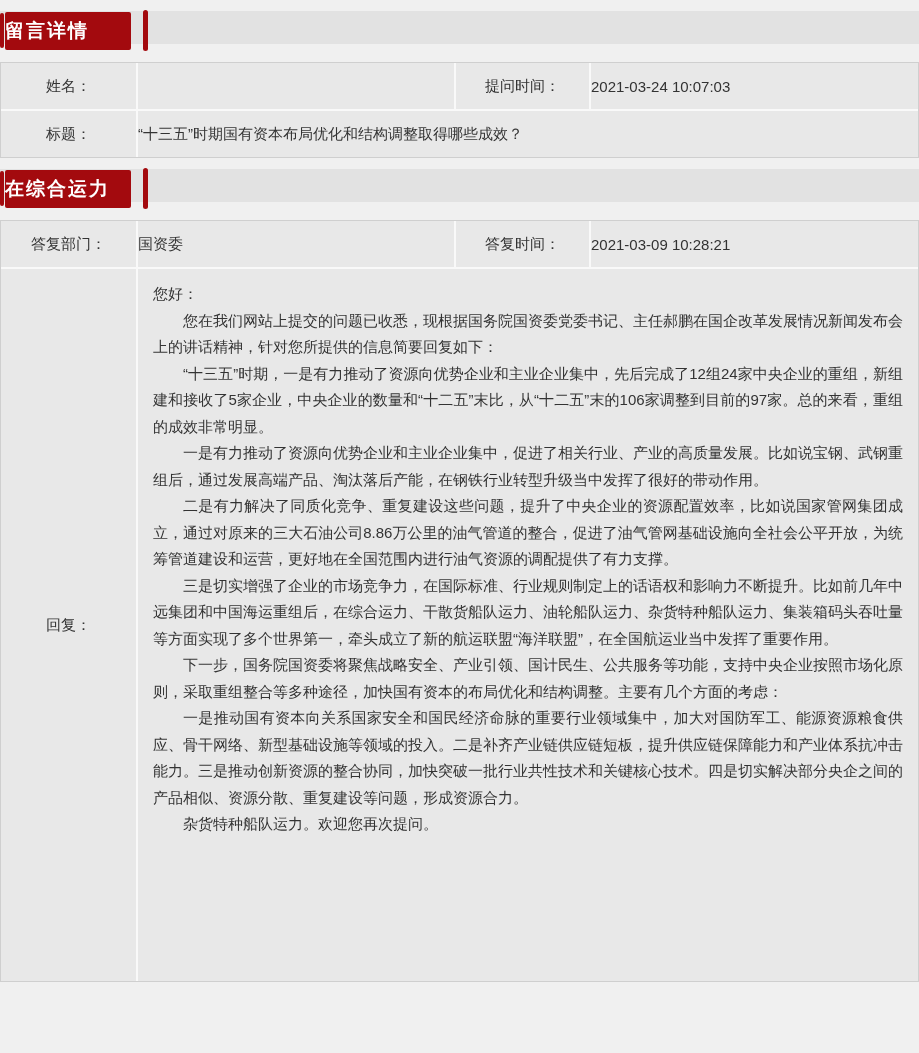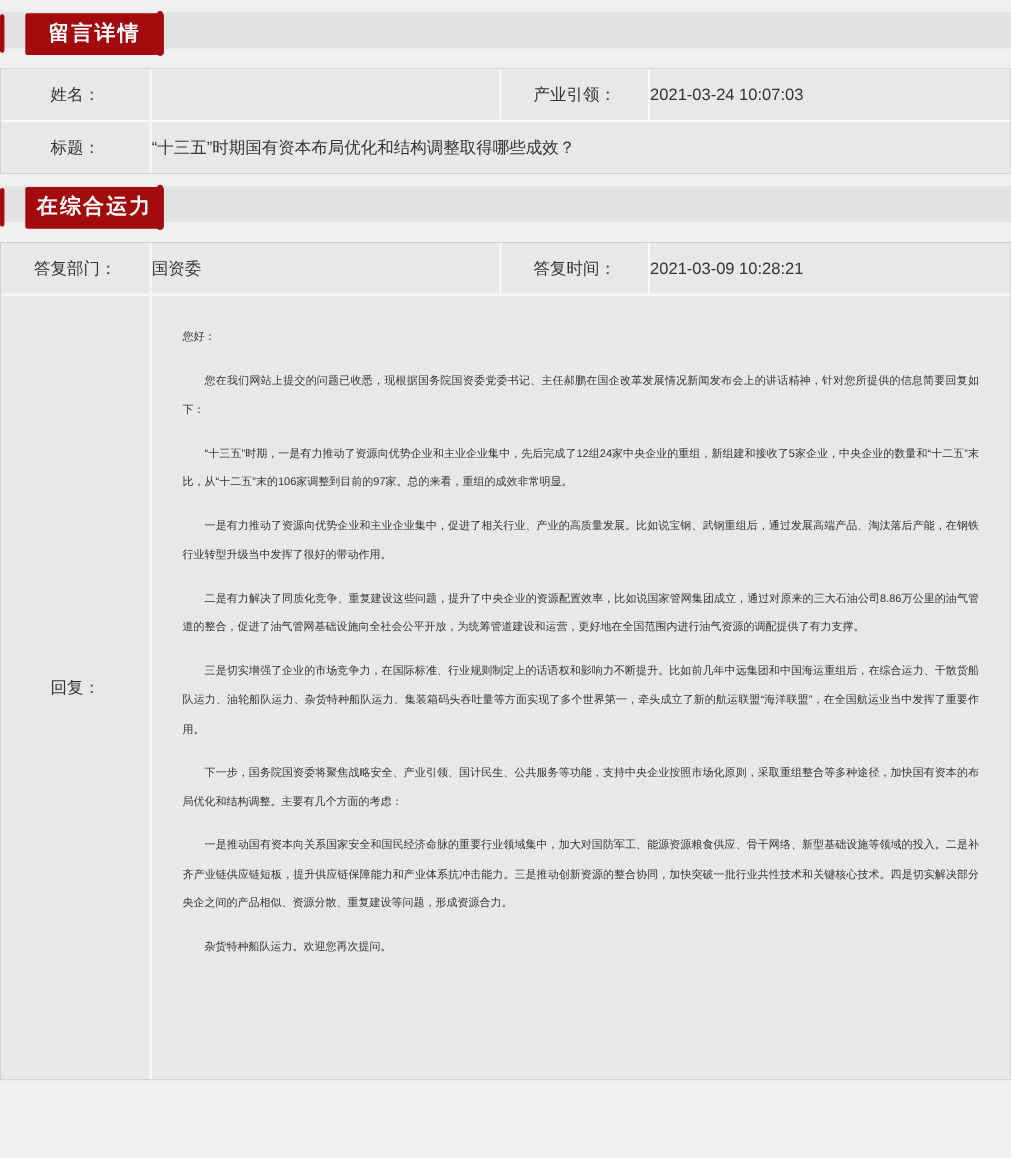--- a/index.html
+++ b/index.html
@@ -33,31 +33,30 @@
     position: absolute;
     left: 0;
     top: 5px;
     width: 4px;
     height: 35px;
     background: #a30a0e;
     border-radius: 2px;
   }
   .section-header .title-block {
     position: absolute;
-    left: 23px;
+    left: 5px;
     top: 4px;
     width: 126px;
     height: 38px;
     background: #a30a0e;
     border-radius: 2px;
     color: #ffffff;
     font-size: 19px;
     font-weight: bold;
     line-height: 38px;
-    text-align: center;
     letter-spacing: 2px;
   }
   .section-header .accent-bar {
     position: absolute;
     left: 143px;
     top: 2px;
     width: 5px;
     height: 41px;
     background: #a30a0e;
     border-radius: 3px;
@@ -96,22 +95,22 @@
   .msg-table tr.row-content td { height: 54px; }
 
   .reply-table { margin-top: 14px; }
   .reply-table tr.row-dept td { height: 46px; }
   .reply-table td.reply-cell {
     vertical-align: top;
     padding: 12px 15px 12px 15px;
     height: 688px;
   }
   .reply-cell p {
-    margin: 13px;
-    font-size: 10px;
+    margin: 0;
+    font-size: 15px;
     line-height: 26.5px;
     text-indent: 2em;
     text-align: justify;
   }
   .reply-cell p.no-indent { text-indent: 0; }
 </style>
 </head>
 <body>
 
 <div class="page">
@@ -127,21 +126,21 @@
     <colgroup>
       <col style="width:137px">
         <col style="width:318px">
         <col style="width:135px">
         <col>
     </colgroup>
     <tbody>
         <tr class="row-name">
       <td class="lbl">姓名：</td>
       <td class="val"></td>
-      <td class="lbl">产业引领：</td>
+      <td class="lbl">提问时间：</td>
       <td class="val">2021-03-24 10:07:03</td>
     </tr>
     <tr class="row-subject">
       <td class="lbl">标题：</td>
       <td class="val" colspan="3">“十三五”时期国有资本布局优化和结构调整取得哪些成效？</td>
     </tr>
   </tbody>
     </table>
 
   <div class="section-header">

